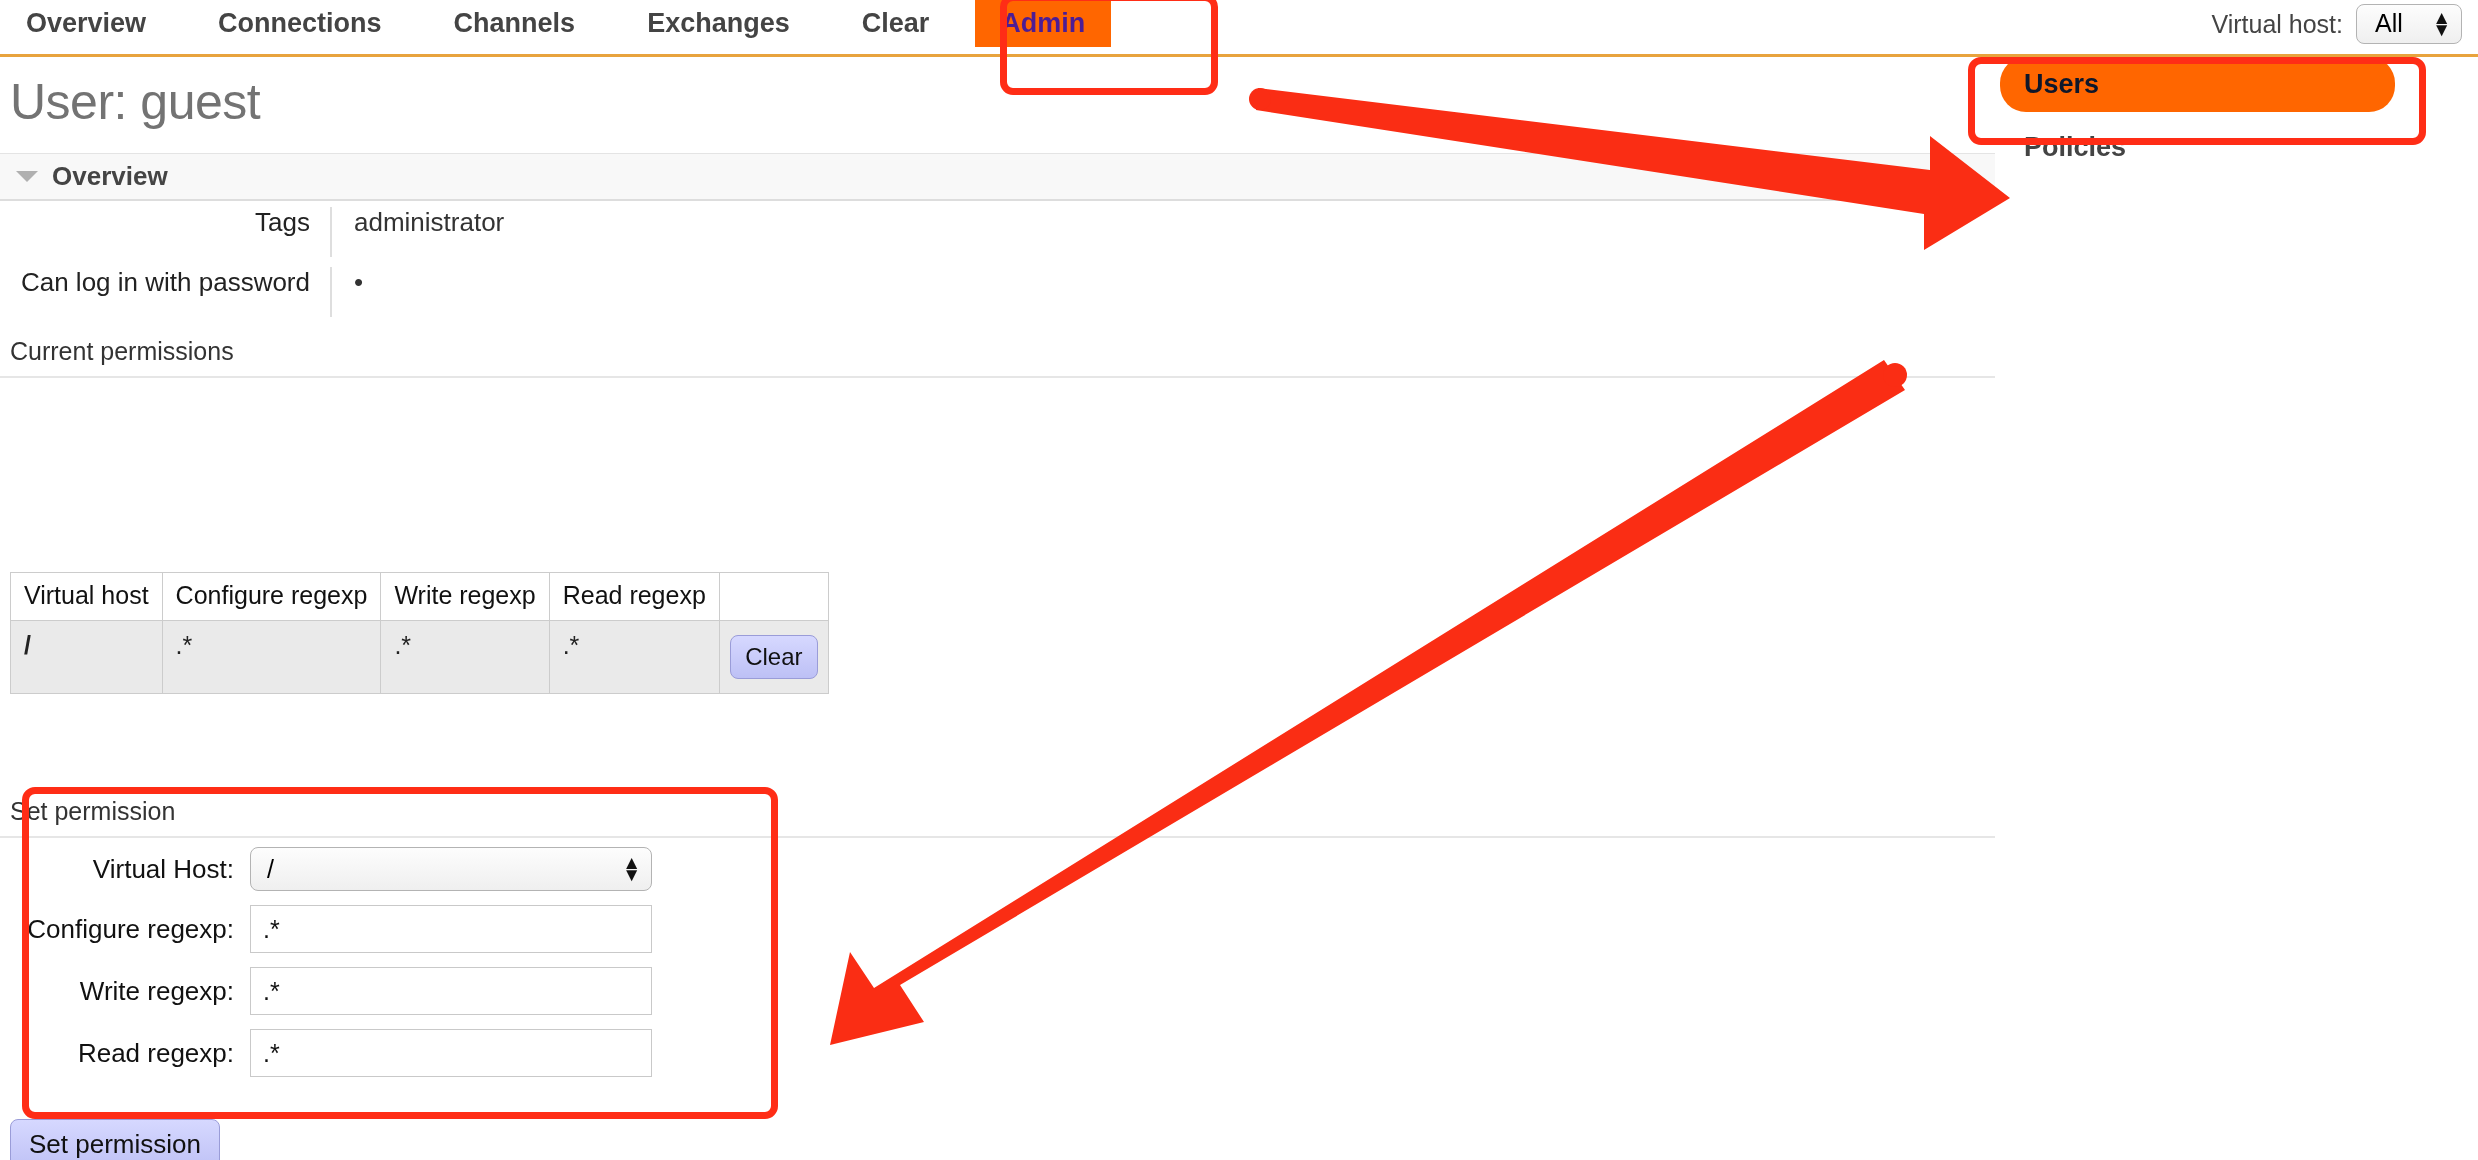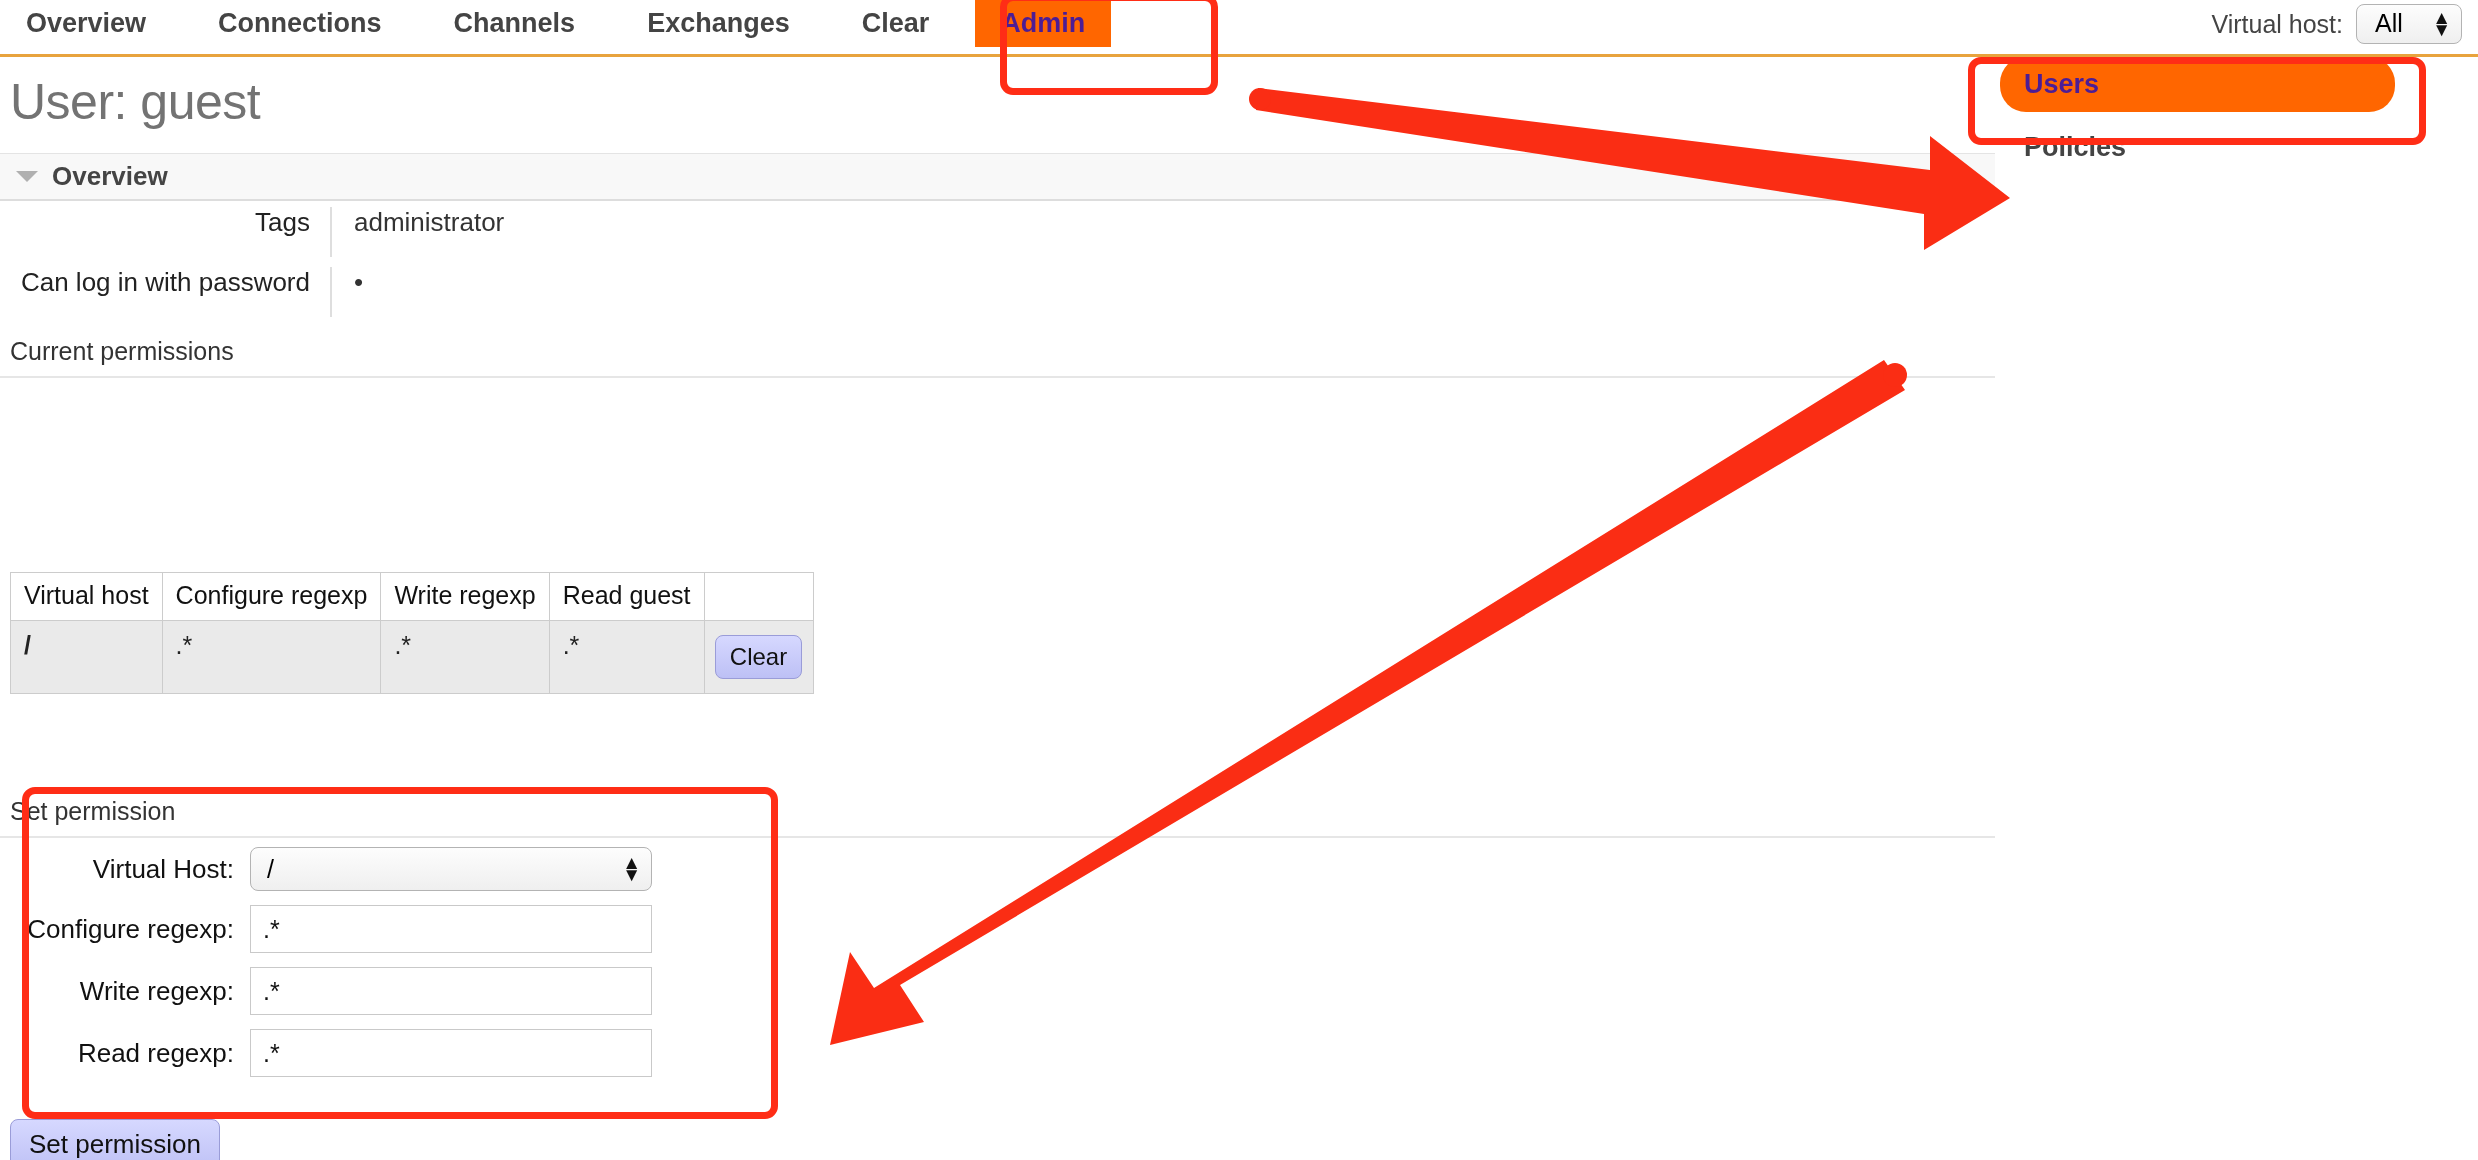--- a/index.html
+++ b/index.html
@@ -291,21 +291,21 @@
     font-size: 27px;
     font-weight: bold;
     color: #444444;
     padding: 12px 0 12px 24px;
     margin-bottom: 8px;
     cursor: pointer;
     white-space: nowrap;
   }
   .side-item.active {
     background: #f60;
-    color: #4c1d95;
+    color: #0f172a;
     border-radius: 26px;
     width: 395px;
     box-sizing: border-box;
   }
 
   
   .anno-box {
     position: absolute;
     border: 7px solid #ff2d16;
     border-radius: 13px;
@@ -370,21 +370,21 @@
 
 
   <div class="sub-head" style="top:280px;">Current permissions</div>
 
   <table id="perm-table">
     <thead>
       <tr>
         <th>Virtual host</th>
         <th>Configure regexp</th>
         <th>Write regexp</th>
-        <th>Read guest</th>
+        <th>Read regexp</th>
         <th></th>
       </tr>
     </thead>
     <tbody>
       <tr class="row-odd">
         <td class="vhost-cell">/</td>
         <td>.*</td>
         <td>.*</td>
         <td>.*</td>
         <td class="act-cell">

